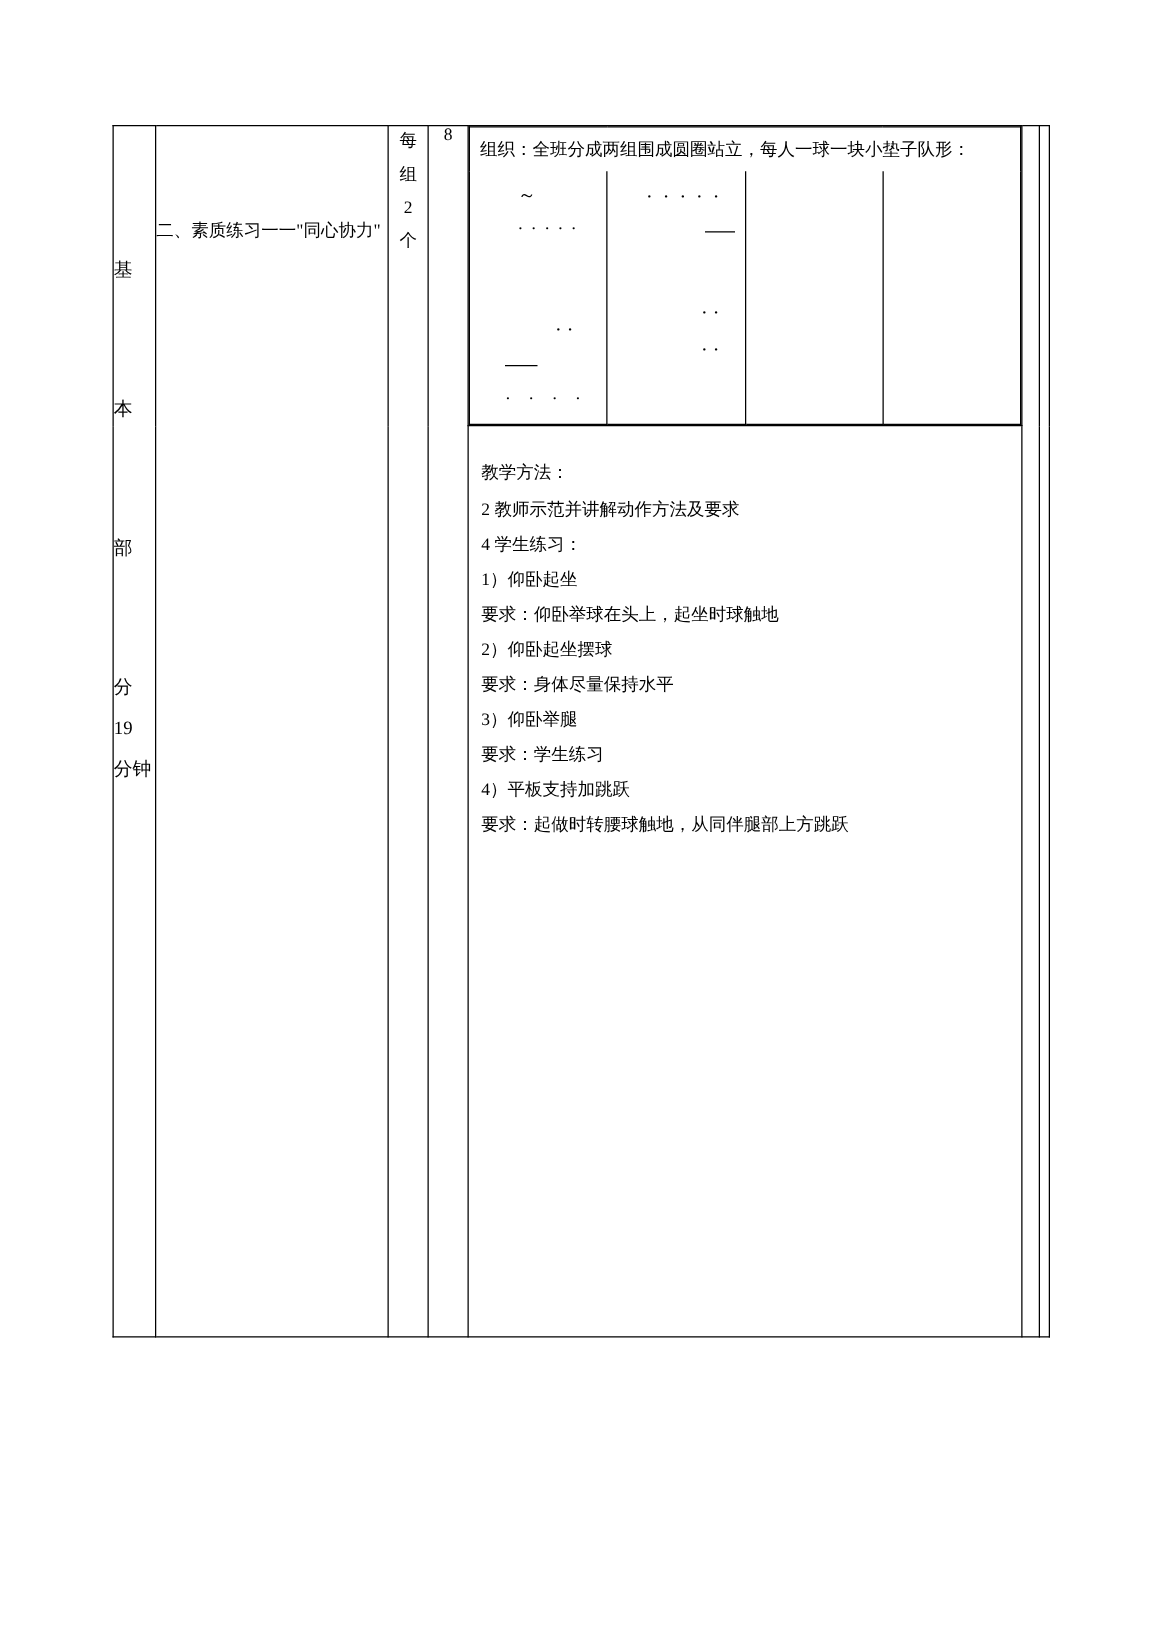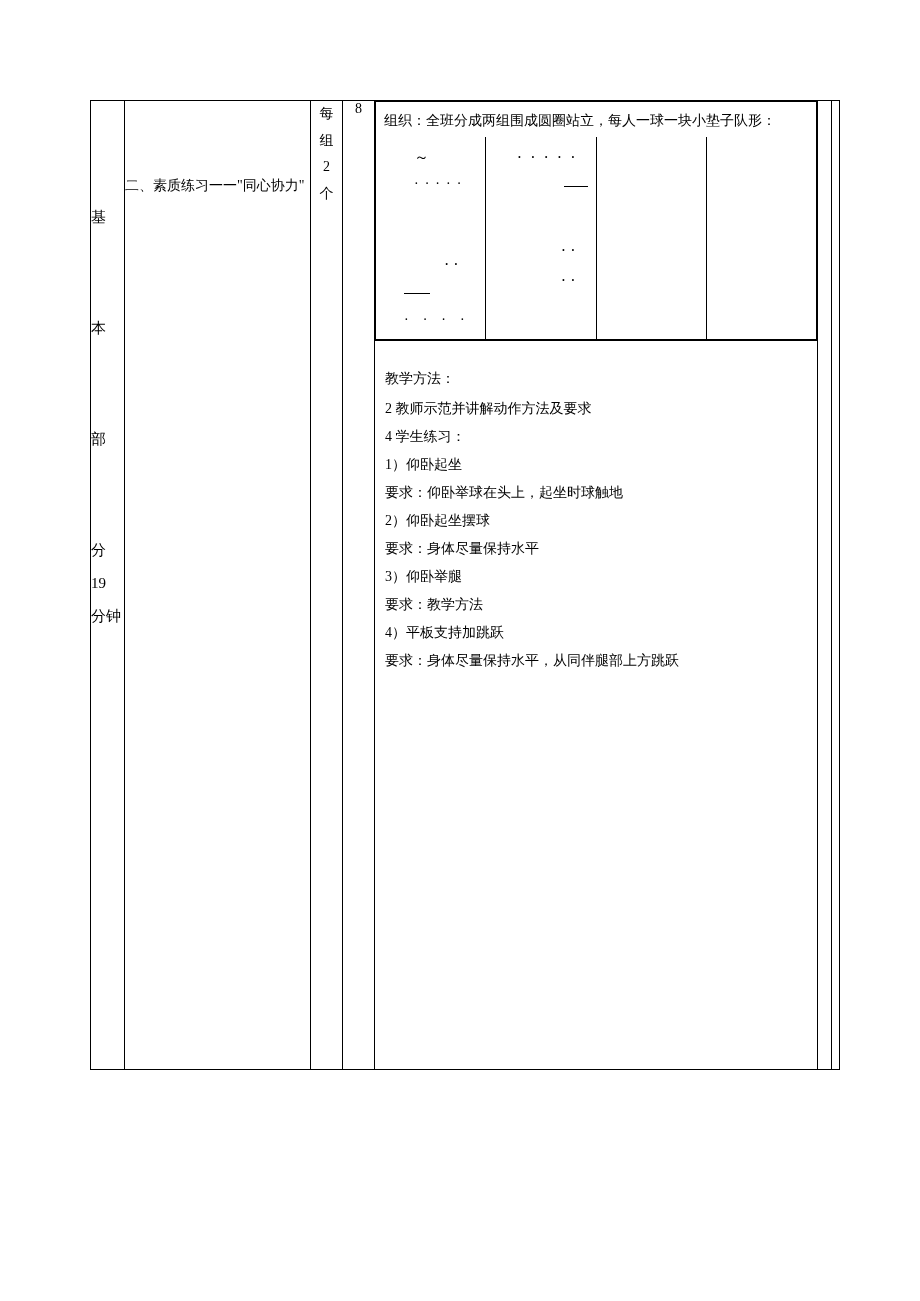--- a/index.html
+++ b/index.html
@@ -237,21 +237,21 @@
 
     <td class="methods">
       <div class="heading">教学方法：</div>
       <div>2 教师示范并讲解动作方法及要求</div>
       <div>4 学生练习：</div>
       <div>1）仰卧起坐</div>
       <div>要求：仰卧举球在头上，起坐时球触地</div>
       <div>2）仰卧起坐摆球</div>
       <div>要求：身体尽量保持水平</div>
       <div>3）仰卧举腿</div>
-      <div>要求：教学方法</div>
+      <div>要求：学生练习</div>
       <div>4）平板支持加跳跃</div>
-      <div>要求：身体尽量保持水平，从同伴腿部上方跳跃</div>
+      <div>要求：起做时转腰球触地，从同伴腿部上方跳跃</div>
     </td>
   </tr>
 </tbody>
     </table>
 
 </div>
 
 </body></html>

